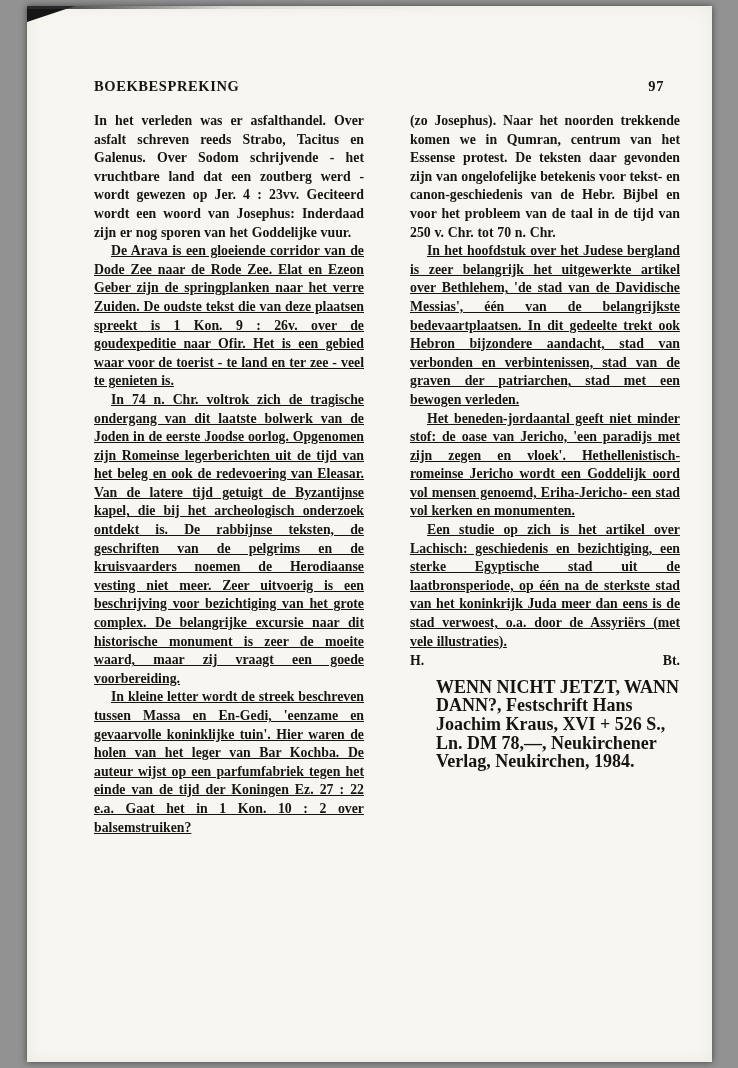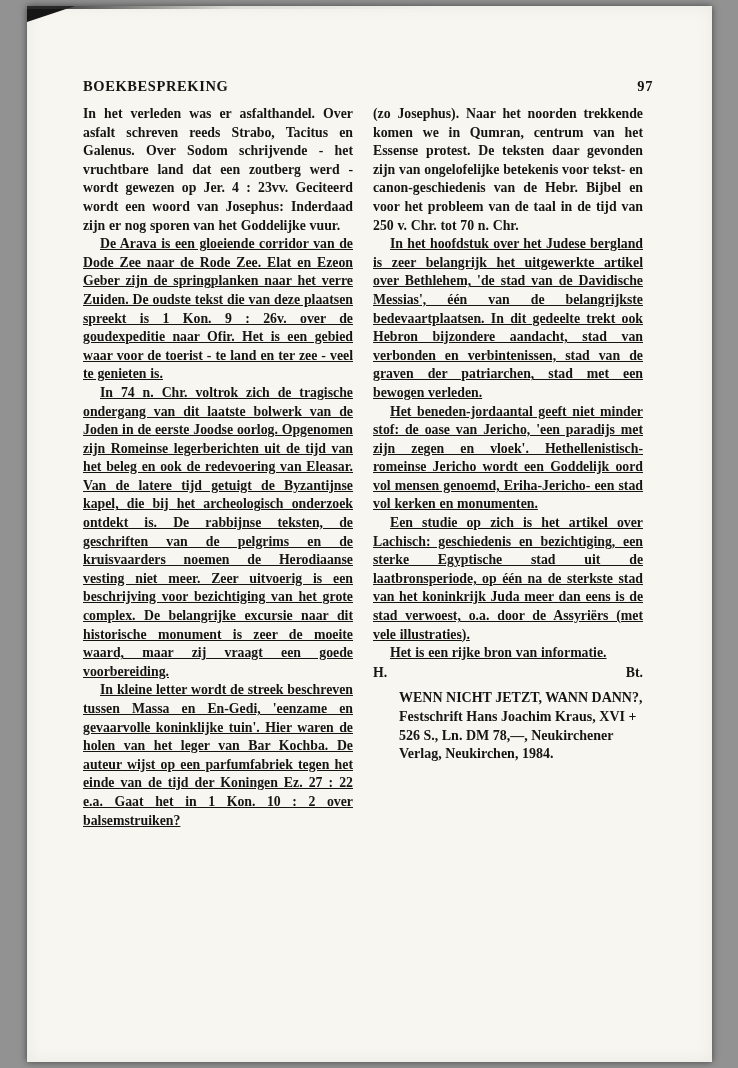--- a/index.html
+++ b/index.html
@@ -36,36 +36,36 @@
   .edge-artifact {
     position: absolute;
     top: 0;
     left: 0;
     width: 100%;
     height: 3px;
     background: linear-gradient(to right, #2a2a2a, rgba(0,0,0,0.08) 30%, rgba(0,0,0,0) 60%);
   }
   .content {
     position: absolute;
-    left: 56px;
+    left: 67px;
     top: 72px;
     width: 570px;
   }
   .page-header {
     display: flex;
     justify-content: space-between;
     align-items: baseline;
     font-size: 14.5px;
     font-weight: 700;
     letter-spacing: 0.6px;
   }
   .columns {
     display: flex;
-    gap: 20px;
-    margin-top: 10px;
+    gap: 46px;
+    margin-top: 17px;
   }
   .col {
     width: 270px;
     flex: 0 0 270px;
   }
   p.body-text {
     margin: 0;
     font-size: 13.8px;
     line-height: 18.6px;
     font-weight: 700;
@@ -80,21 +80,21 @@
   .signature-row {
     display: flex;
     justify-content: space-between;
     font-size: 13.8px;
     line-height: 18.6px;
     font-weight: 700;
     margin-top: 1px;
   }
   p.book-entry {
     margin: 7px 0 0 26px;
-    font-size: 14px;
+    font-size: 18px;
     line-height: 18.6px;
     font-weight: 700;
     text-align: left;
   }
 </style>
 </head>
 <body>
 
 <div class="page">
   <div class="corner-artifact"></div>
@@ -114,21 +114,20 @@
         <p class="body-text indent">De Arava is een gloeiende corridor van de Dode Zee naar de Rode Zee. Elat en Ezeon Geber zijn de springplanken naar het verre Zuiden. De oudste tekst die van deze plaatsen spreekt is 1 Kon. 9 : 26v. over de goudexpeditie naar Ofir. Het is een gebied waar voor de toerist - te land en ter zee - veel te genieten is.</p>
         <p class="body-text indent">In 74 n. Chr. voltrok zich de tragische ondergang van dit laatste bolwerk van de Joden in de eerste Joodse oorlog. Opgenomen zijn Romeinse legerberichten uit de tijd van het beleg en ook de redevoering van Eleasar. Van de latere tijd getuigt de Byzantijnse kapel, die bij het archeologisch onderzoek ontdekt is. De rabbijnse teksten, de geschriften van de pelgrims en de kruisvaarders noemen de Herodiaanse vesting niet meer. Zeer uitvoerig is een beschrijving voor bezichtiging van het grote complex. De belangrijke excursie naar dit historische monument is zeer de moeite waard, maar zij vraagt een goede voorbereiding.</p>
         <p class="body-text indent">In kleine letter wordt de streek beschreven tussen Massa en En-Gedi, 'eenzame en gevaarvolle koninklijke tuin'. Hier waren de holen van het leger van Bar Kochba. De auteur wijst op een parfumfabriek tegen het einde van de tijd der Koningen Ez. 27 : 22 e.a. Gaat het in 1 Kon. 10 : 2 over balsemstruiken?</p>
       </div>
 
       <div class="col">
         <p class="body-text">(zo Josephus). Naar het noorden trekkende komen we in Qumran, centrum van het Essense protest. De teksten daar gevonden zijn van ongelofelijke betekenis voor tekst- en canon-geschiedenis van de Hebr. Bijbel en voor het probleem van de taal in de tijd van 250 v. Chr. tot 70 n. Chr.</p>
         <p class="body-text indent">In het hoofdstuk over het Judese bergland is zeer belangrijk het uitgewerkte artikel over Bethlehem, 'de stad van de Davidische Messias', één van de belangrijkste bedevaartplaatsen. In dit gedeelte trekt ook Hebron bijzondere aandacht, stad van verbonden en verbintenissen, stad van de graven der patriarchen, stad met een bewogen verleden.</p>
         <p class="body-text indent">Het beneden-jordaantal geeft niet minder stof: de oase van Jericho, 'een paradijs met zijn zegen en vloek'. Hethellenistisch-romeinse Jericho wordt een Goddelijk oord vol mensen genoemd, Eriha-Jericho- een stad vol kerken en monumenten.</p>
         <p class="body-text indent">Een studie op zich is het artikel over Lachisch: geschiedenis en bezichtiging, een sterke Egyptische stad uit de laatbronsperiode, op één na de sterkste stad van het koninkrijk Juda meer dan eens is de stad verwoest, o.a. door de Assyriërs (met vele illustraties).</p>
-        <p class="body-text indent">Het is een rijke bron van informatie.</p>
 
         <div class="signature-row">
           <span>H.</span>
           <span>Bt.</span>
         </div>
 
         <p class="book-entry">WENN NICHT JETZT, WANN DANN?, Festschrift Hans Joachim Kraus, XVI + 526 S., Ln. DM 78,—, Neukirchener Verlag, Neukirchen, 1984.</p>
 
       </div>
 

